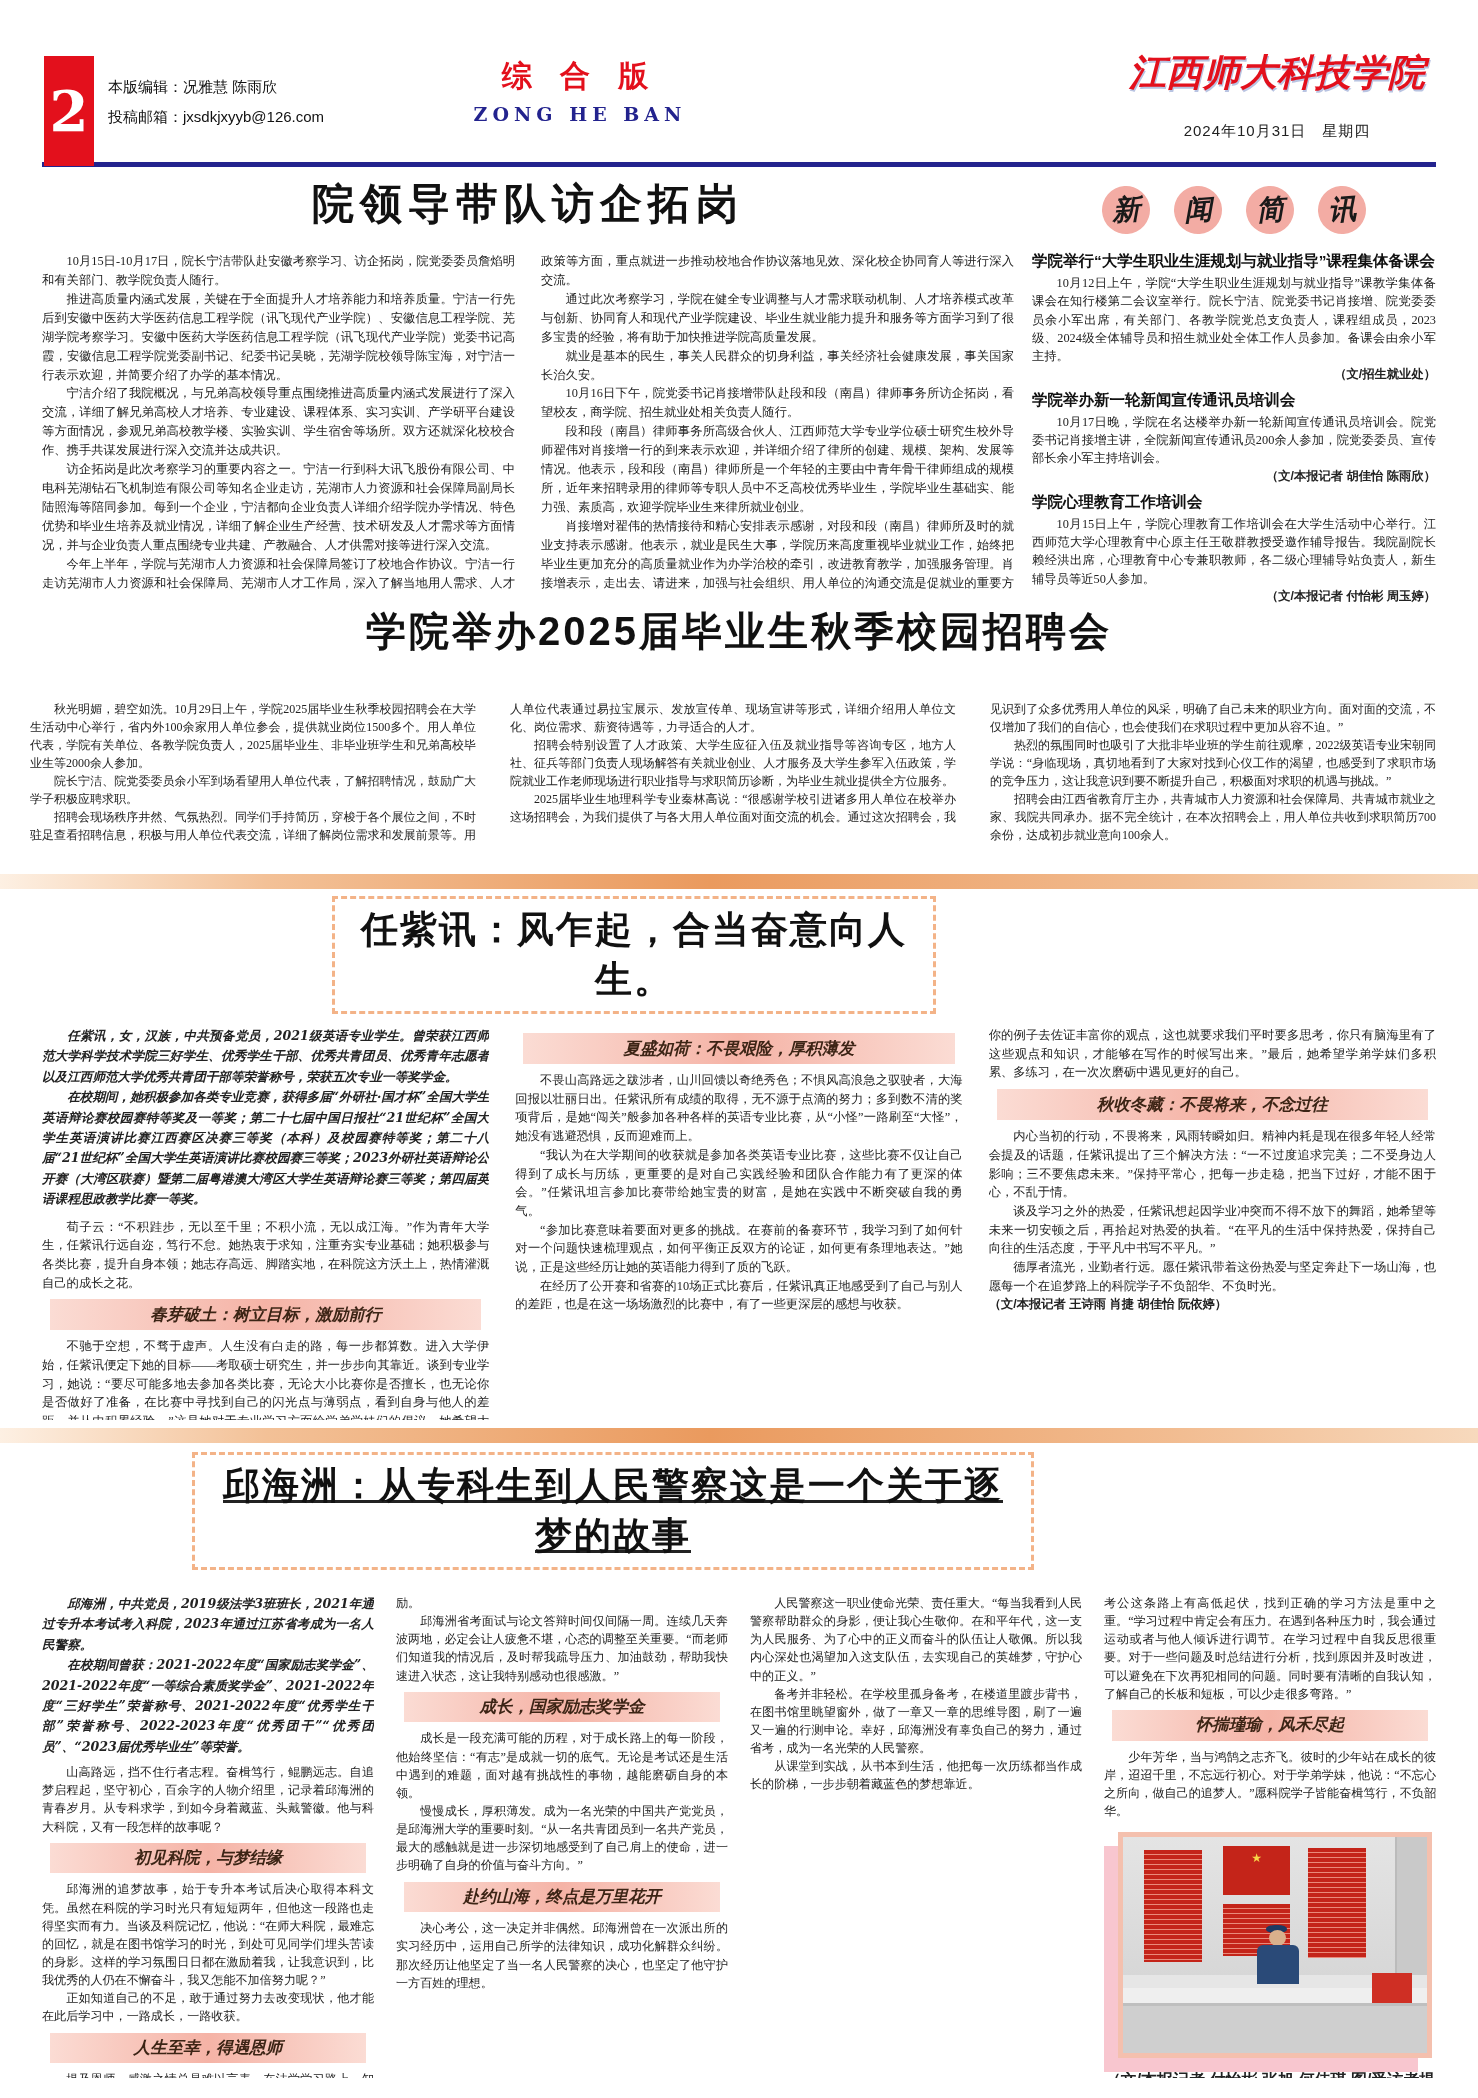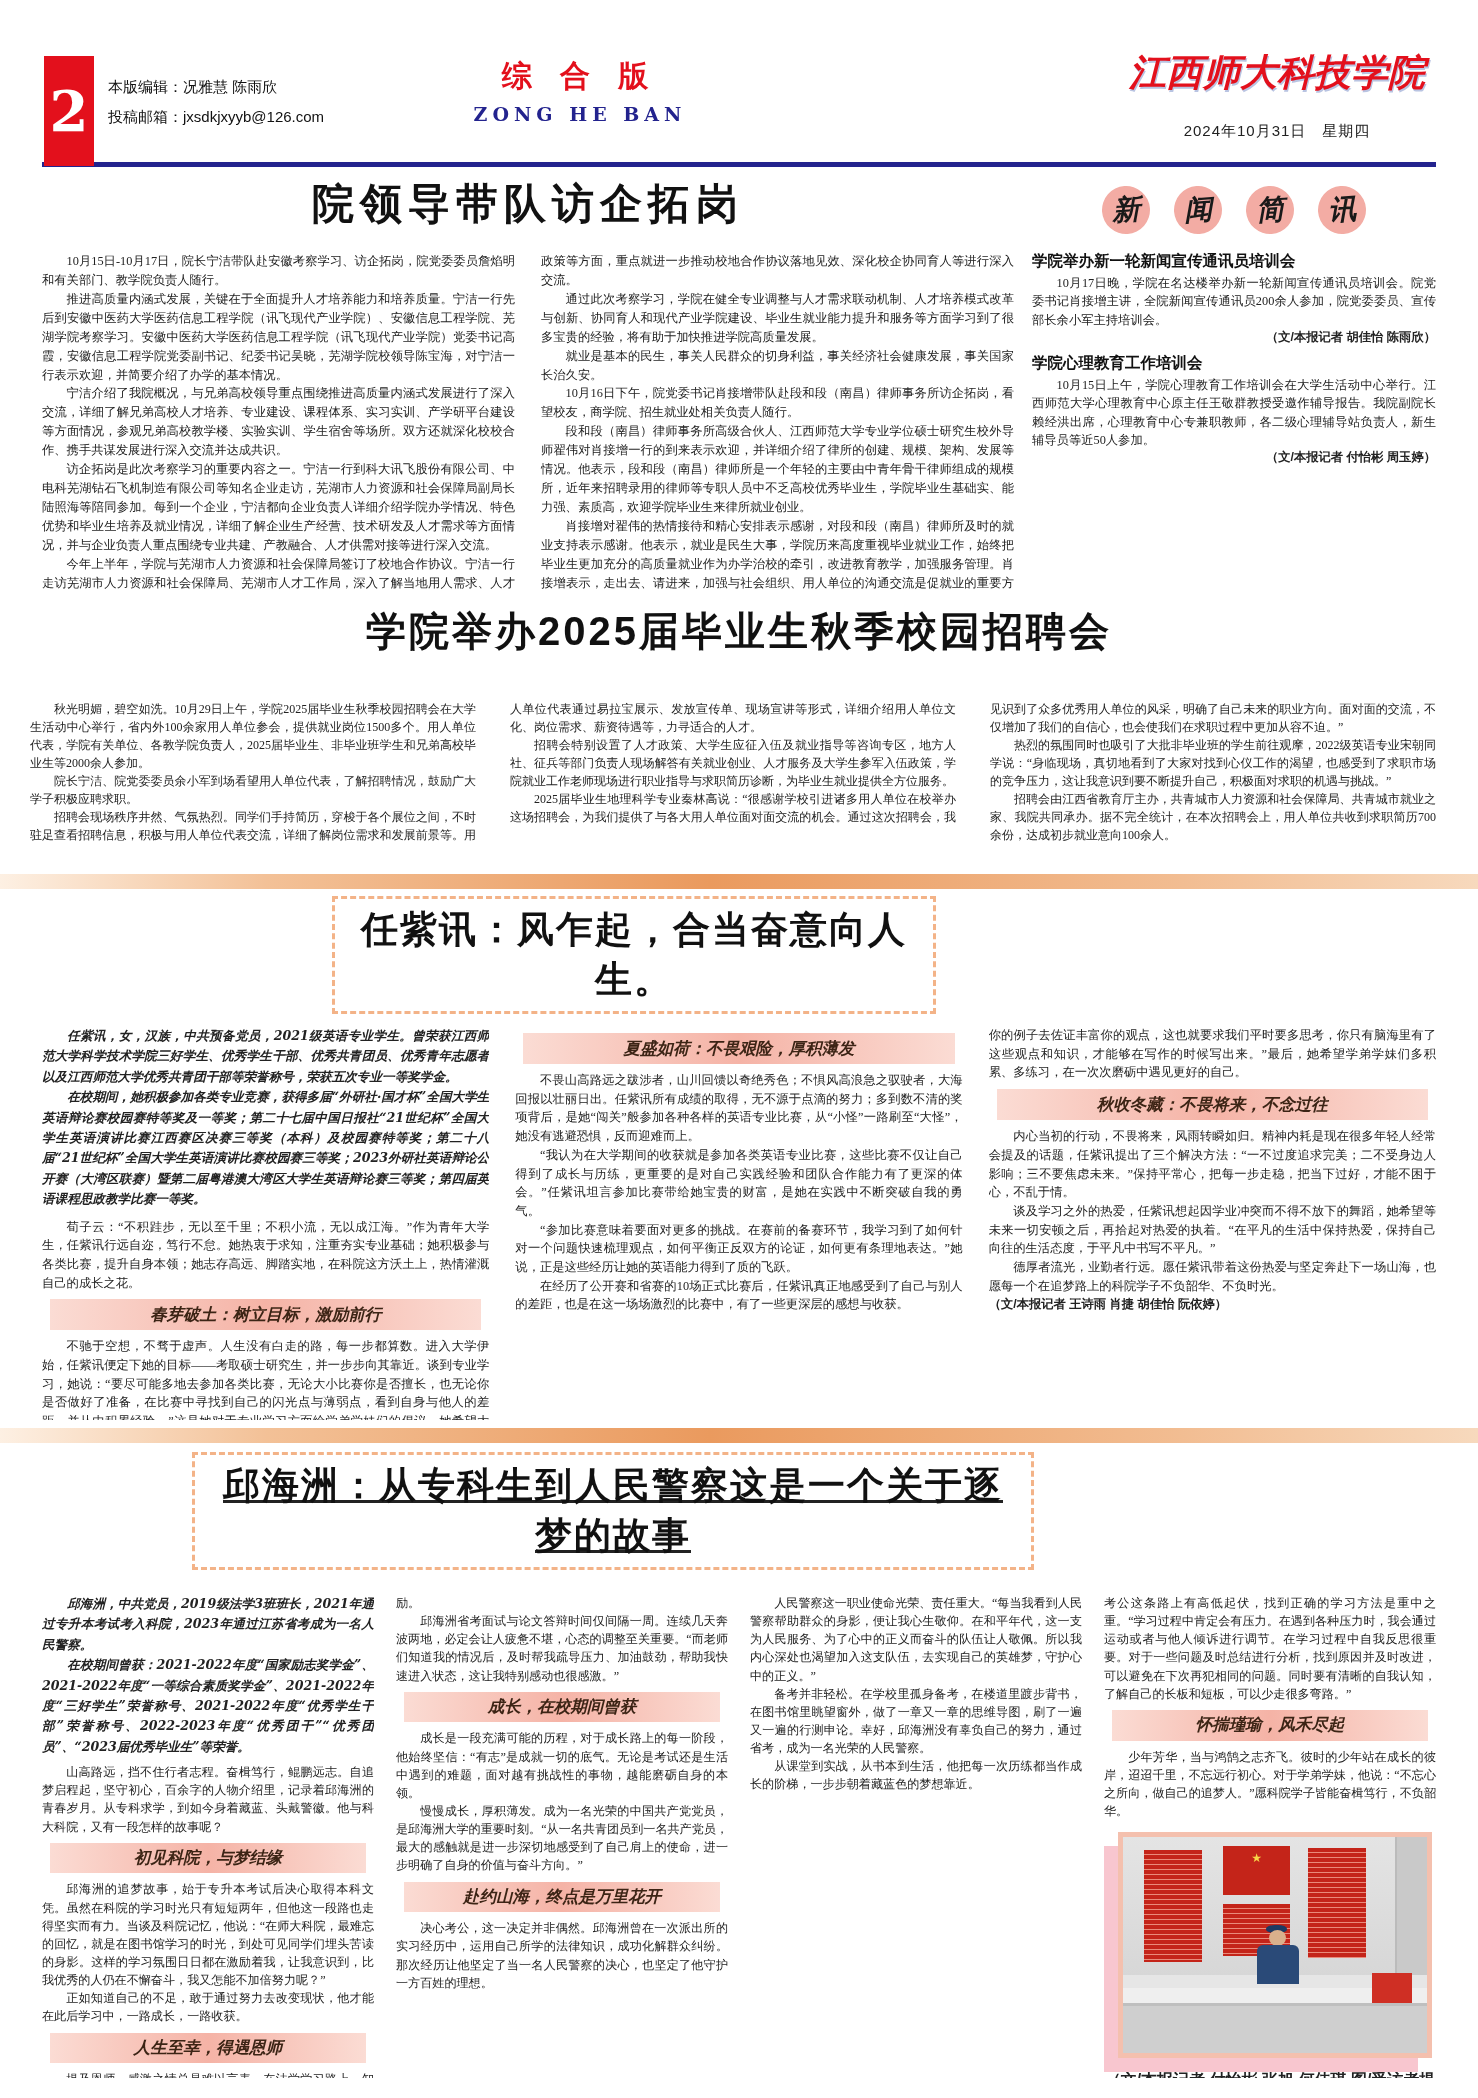--- a/index.html
+++ b/index.html
@@ -129,20 +129,25 @@
   </div>
 
   <div class="briefs">
     <div class="brief-circles">
       <span class="brief-circle">新</span>
       <span class="brief-circle">闻</span>
       <span class="brief-circle">简</span>
       <span class="brief-circle">讯</span>
     </div>
     <div>
+      <div class="brief-title">学院举行“大学生职业生涯规划与就业指导”课程集体备课会</div>
+      <p class="brief-body">10月12日上午，学院“大学生职业生涯规划与就业指导”课教学集体备课会在知行楼第二会议室举行。院长宁洁、院党委书记肖接增、院党委委员余小军出席，有关部门、各教学院党总支负责人，课程组成员，2023级、2024级全体辅导员和招生就业处全体工作人员参加。备课会由余小军主持。</p>
+      <p class="brief-byline">（文/招生就业处）</p>
+    </div>
+    <div>
       <div class="brief-title">学院举办新一轮新闻宣传通讯员培训会</div>
       <p class="brief-body">10月17日晚，学院在名达楼举办新一轮新闻宣传通讯员培训会。院党委书记肖接增主讲，全院新闻宣传通讯员200余人参加，院党委委员、宣传部长余小军主持培训会。</p>
       <p class="brief-byline">（文/本报记者 胡佳怡 陈雨欣）</p>
     </div>
     <div>
       <div class="brief-title">学院心理教育工作培训会</div>
       <p class="brief-body">10月15日上午，学院心理教育工作培训会在大学生活动中心举行。江西师范大学心理教育中心原主任王敬群教授受邀作辅导报告。我院副院长赖经洪出席，心理教育中心专兼职教师，各二级心理辅导站负责人，新生辅导员等近50人参加。</p>
       <p class="brief-byline">（文/本报记者 付怡彬 周玉婷）</p>
     </div>
   </div>
@@ -208,21 +213,21 @@
         <p style="margin-top:6px">山高路远，挡不住行者志程。奋楫笃行，鲲鹏远志。自追梦启程起，坚守初心，百余字的人物介绍里，记录着邱海洲的青春岁月。从专科求学，到如今身着藏蓝、头戴警徽。他与科大科院，又有一段怎样的故事呢？</p>
         <span class="subhead">初见科院，与梦结缘</span>
         <p>邱海洲的追梦故事，始于专升本考试后决心取得本科文凭。虽然在科院的学习时光只有短短两年，但他这一段路也走得坚实而有力。当谈及科院记忆，他说：“在师大科院，最难忘的回忆，就是在图书馆学习的时光，到处可见同学们埋头苦读的身影。这样的学习氛围日日都在激励着我，让我意识到，比我优秀的人仍在不懈奋斗，我又怎能不加倍努力呢？”</p>
         <p>正如知道自己的不足，敢于通过努力去改变现状，他才能在此后学习中，一路成长，一路收获。</p>
         <span class="subhead">人生至幸，得遇恩师</span>
         <p>提及恩师，感激之情总是难以言表。在法学学习路上，知识的储备经常被他挂在嘴边，备考的过程中也少不了恩师的帮助与点拨。“是老师们引导着我梳理所学的知识，还在关键处帮我指点迷津。在那段冲刺的日子里，给了我莫大的自信与鼓</p>
       </div>
       <div class="a4-col just">
         <p class="noindent">励。</p>
         <p>邱海洲省考面试与论文答辩时间仅间隔一周。连续几天奔波两地，必定会让人疲惫不堪，心态的调整至关重要。“而老师们知道我的情况后，及时帮我疏导压力、加油鼓劲，帮助我快速进入状态，这让我特别感动也很感激。”</p>
-        <span class="subhead">成长，在校期间曾获</span>
+        <span class="subhead">成长，国家励志奖学金</span>
         <p>成长是一段充满可能的历程，对于成长路上的每一阶段，他始终坚信：“有志”是成就一切的底气。无论是考试还是生活中遇到的难题，面对越有挑战性的事物，越能磨砺自身的本领。</p>
         <p>慢慢成长，厚积薄发。成为一名光荣的中国共产党党员，是邱海洲大学的重要时刻。“从一名共青团员到一名共产党员，最大的感触就是进一步深切地感受到了自己肩上的使命，进一步明确了自身的价值与奋斗方向。”</p>
         <span class="subhead">赴约山海，终点是万里花开</span>
         <p>决心考公，这一决定并非偶然。邱海洲曾在一次派出所的实习经历中，运用自己所学的法律知识，成功化解群众纠纷。那次经历让他坚定了当一名人民警察的决心，也坚定了他守护一方百姓的理想。</p>
       </div>
       <div class="a4-col just">
         <p>人民警察这一职业使命光荣、责任重大。“每当我看到人民警察帮助群众的身影，便让我心生敬仰。在和平年代，这一支为人民服务、为了心中的正义而奋斗的队伍让人敬佩。所以我内心深处也渴望加入这支队伍，去实现自己的英雄梦，守护心中的正义。”</p>
         <p>备考并非轻松。在学校里孤身备考，在楼道里踱步背书，在图书馆里眺望窗外，做了一章又一章的思维导图，刷了一遍又一遍的行测申论。幸好，邱海洲没有辜负自己的努力，通过省考，成为一名光荣的人民警察。</p>
         <p>从课堂到实战，从书本到生活，他把每一次历练都当作成长的阶梯，一步步朝着藏蓝色的梦想靠近。</p>
       </div>

